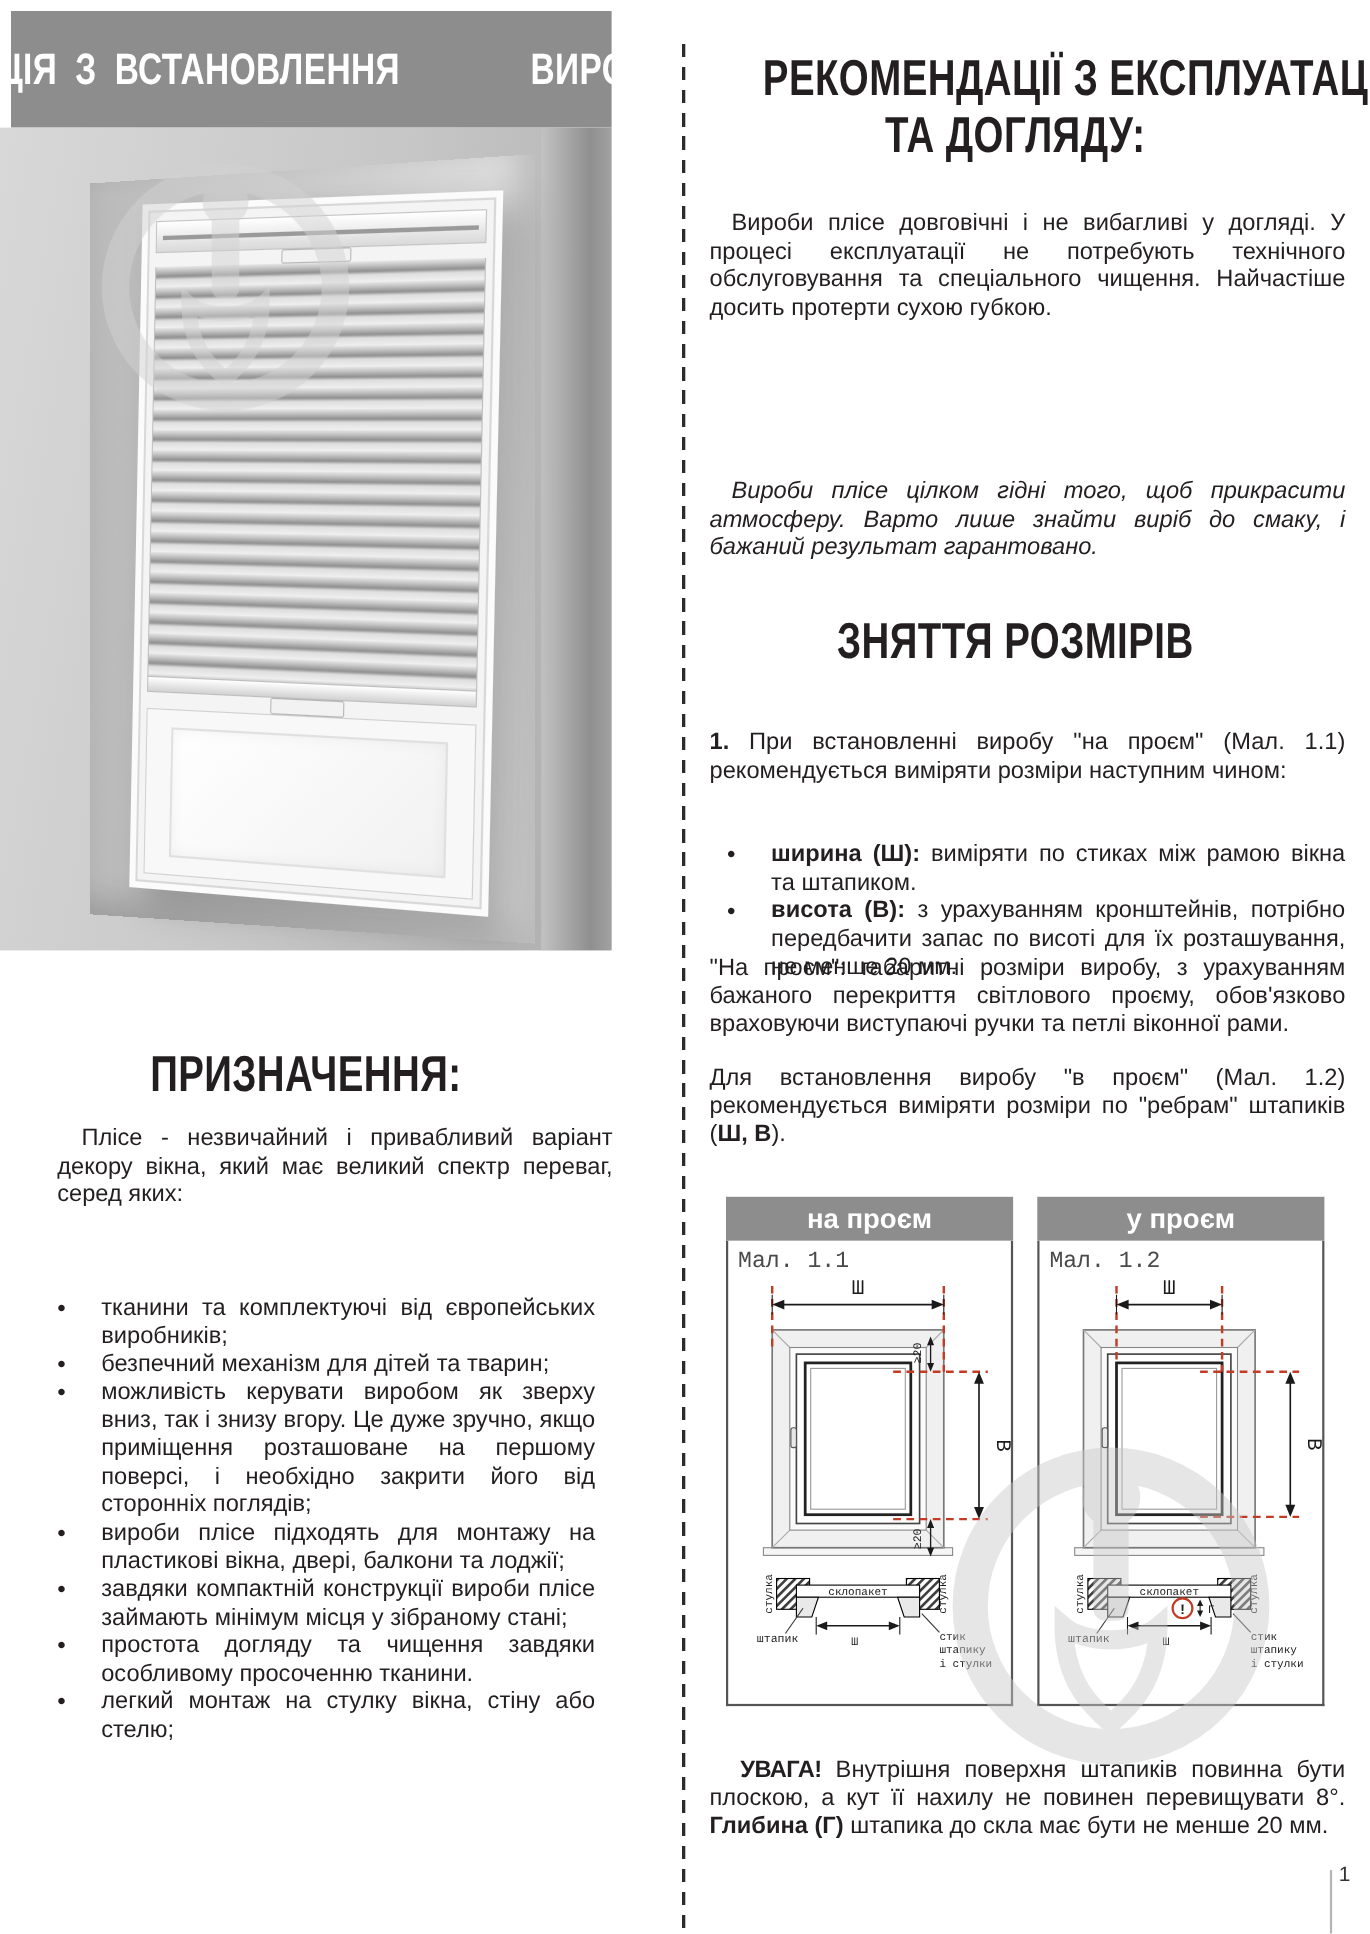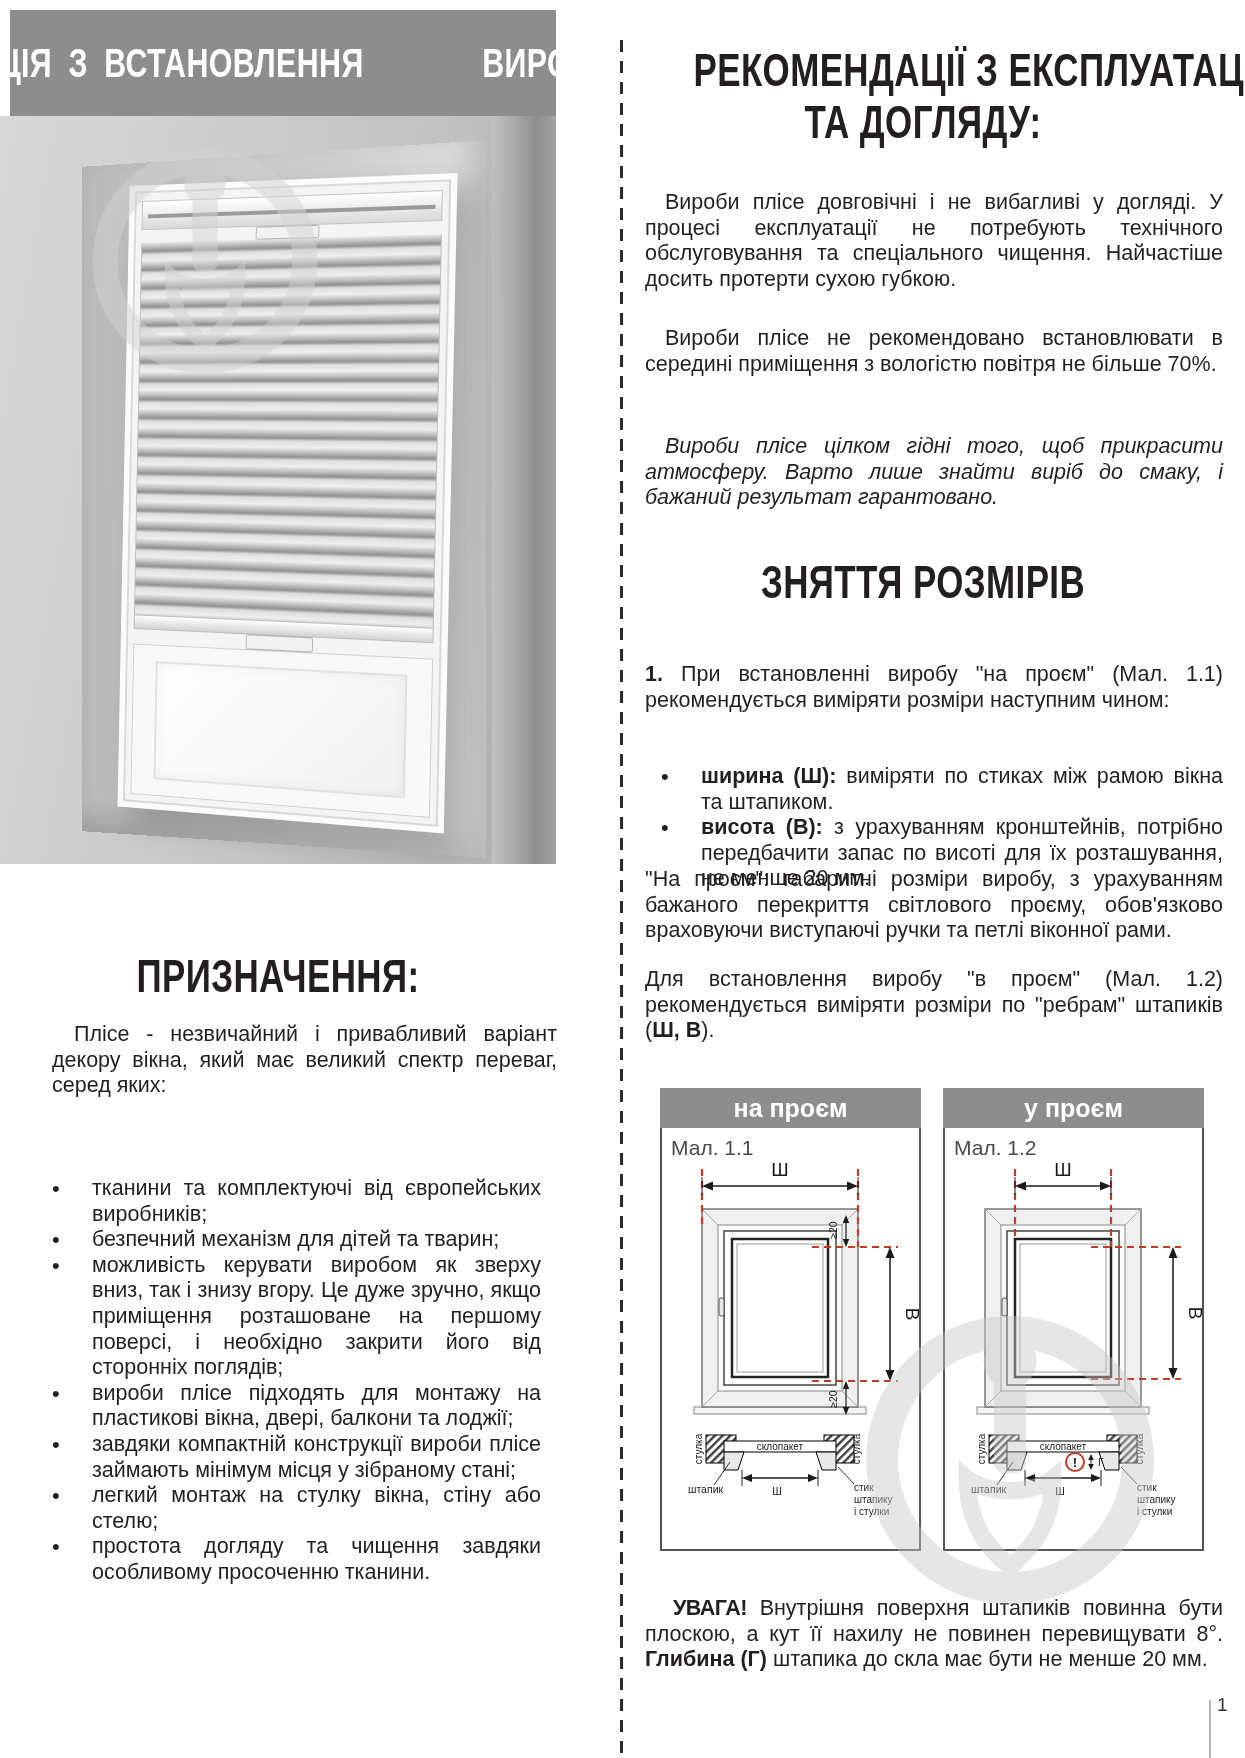--- a/index.html
+++ b/index.html
@@ -79,21 +79,21 @@
   .m-list li { padding-left:52px; }
   .m-list li::before { left:8px; }
   .para-na { top:843px; }
   .para-v { top:943px; }
 
   
   .figures { position:absolute; left:660px; top:1088px; width:620px; display:flex; gap:22px; z-index:2; }
   .figbox { width:261px; }
   .fig-header { height:40px; background:#8d8d8d; color:#fff; font-weight:bold; font-size:25px;
                 display:flex; align-items:center; justify-content:center; }
-  .fig-body { position:relative; height:423px; border:2px solid #555; border-top:none; background:#fff; }
+  .fig-body { position:relative; height:423px; border:2px solid #555; border-top:none; background:#fff;font-family:Liberation Mono, monospace; }
   .fig-caption { position:absolute; left:9px; top:8px; font-size:21px; color:#4a4a4a; }
   .figsvg { position:absolute; left:0; top:0; width:100%; height:100%; }
   .figsvg text { fill:#1a1a1a; }
   .dimtxt { font-size:19px; }
   .smalltxt { font-size:10px; fill:#444; }
   .xstxt { font-size:10.5px; fill:#333; }
 
   
   .divider { position:absolute; left:620px; top:40px; height:1718px; width:2.5px;
              background:repeating-linear-gradient(180deg,#2b2b2b 0 12px,transparent 12px 21px); }
@@ -140,32 +140,31 @@
   <div class="h-center h-purpose">
     <span class="cond h-lg">ПРИЗНАЧЕННЯ:</span>
   </div>
   <p class="body purpose-intro">Плісе - незвичайний і привабливий варіант декору вікна, який має великий спектр переваг, серед яких:</p>
   <ul class="body blist purpose-list">
     <li>тканини та комплектуючі від європейських виробників;</li>
     <li>безпечний механізм для дітей та тварин;</li>
     <li>можливість керувати виробом як зверху вниз, так і знизу вгору. Це дуже зручно, якщо приміщення розташоване на першому поверсі, і необхідно закрити його від сторонніх поглядів;</li>
     <li>вироби плісе підходять для монтажу на пластикові вікна, двері, балкони та лоджії;</li>
     <li>завдяки компактній конструкції вироби плісе займають мінімум місця у зібраному стані;</li>
+    <li>простота догляду та чищення завдяки особливому просоченню тканини.</li>
     <li>легкий монтаж на стулку вікна, стіну або стелю;</li>
-    <li>простота догляду та чищення завдяки особливому просоченню тканини.</li>
   </ul>
 
   <div class="divider"></div>
 
   <div class="h-center r-title">
     <span class="cond h-lg">РЕКОМЕНДАЦІЇ З ЕКСПЛУАТАЦІЇ</span>
     <span class="cond h-lg">ТА ДОГЛЯДУ:</span>
   </div>
   <p class="body rp rp1">Вироби плісе довговічні і не вибагливі у догляді. У процесі експлуатації не потребують технічного обслуговування та спеціального чищення. Найчастіше досить протерти сухою губкою.</p>
-  <p class="body rp rp2">Вироби плісе не рекомендовано встановлювати в середині приміщення з вологістю повітря не більше 70%.</p>
   <p class="body rp rp3 italic">Вироби плісе цілком гідні того, щоб прикрасити атмосферу. Варто лише знайти виріб до смаку, і бажаний результат гарантовано.</p>
 
   <div class="h-center h-measure">
     <span class="cond h-lg">ЗНЯТТЯ РОЗМІРІВ</span>
   </div>
 
   <p class="body rp step1"><b>1.</b>
     <span>При встановленні виробу "на проєм" (Мал. 1.1) рекомендується виміряти розміри наступним чином:</span></p>
 
   <ul class="body blist m-list">

